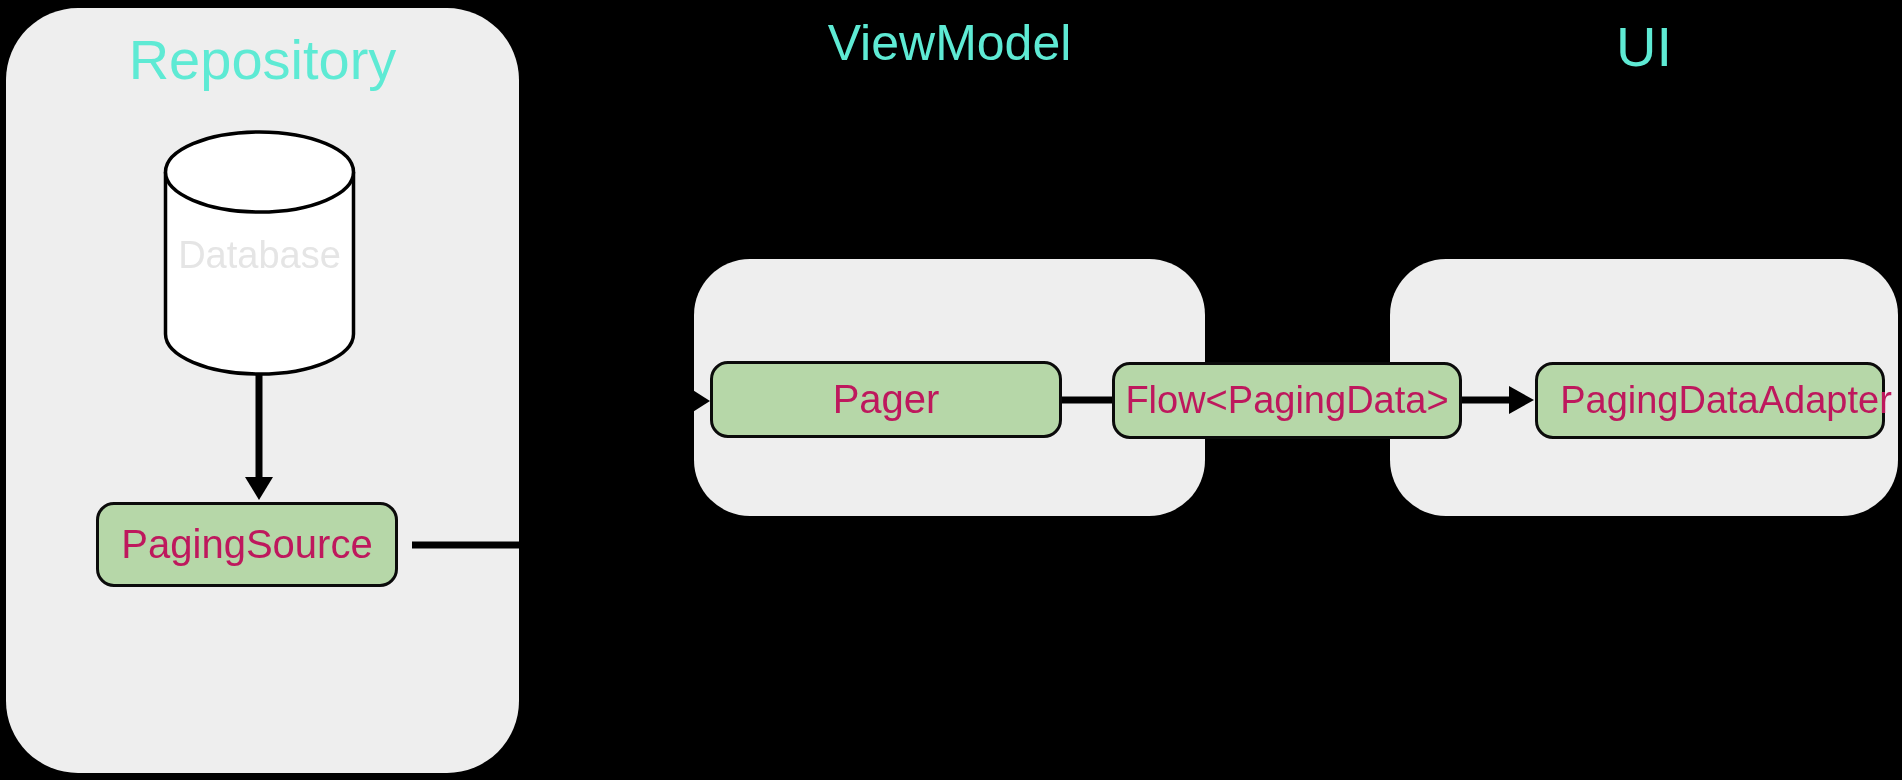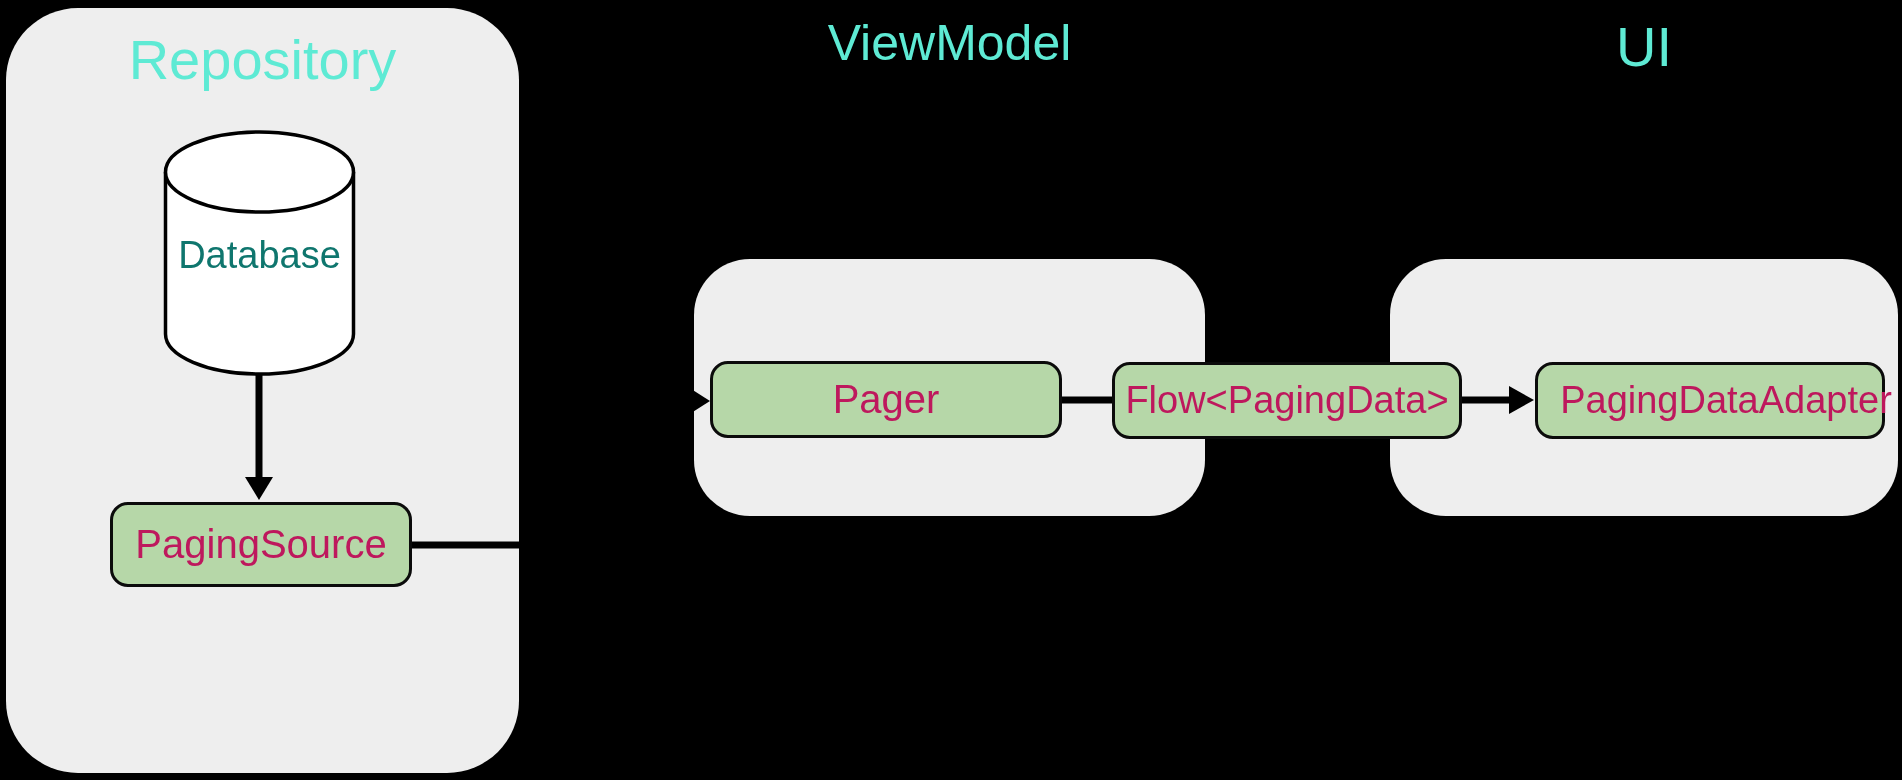--- a/index.html
+++ b/index.html
@@ -56,40 +56,40 @@
     background: #b6d7a8;
     border: 3px solid #0b0b0b;
     border-radius: 18px;
     display: flex;
     align-items: center;
     justify-content: center;
     color: #be185d;
     z-index: 3;
     white-space: nowrap;
   }
-  #paging-source-node       { left: 110px;  top: 502px; width: 302px; height: 85px; font-size: 40px; }
+  #paging-source-node       { left: 96px;  top: 502px; width: 302px; height: 85px; font-size: 40px; }
   #pager-node               { left: 710px;  top: 361px; width: 352px; height: 77px; font-size: 40px; }
   #flow-node                { left: 1112px; top: 362px; width: 350px; height: 77px; font-size: 38px; text-align: right; }
   #paging-data-adapter-node { left: 1535px; top: 362px; width: 350px; height: 77px; font-size: 38px; padding-left: 32px; }
 
   
   #database-cylinder {
     position: absolute;
     left: 163px; top: 128px;
     z-index: 3;
   }
   #database-label {
     position: absolute;
     left: 167px; top: 230px;
     width: 185px; height: 50px;
     display: flex;
     align-items: center;
     justify-content: center;
     font-size: 38px;
-    color: #0f766e;
+    color: #e5e5e5;
     z-index: 4;
     white-space: nowrap;
   }
 
   
   #connectors {
     position: absolute;
     left: 0; top: 0;
     z-index: 2;
   }

